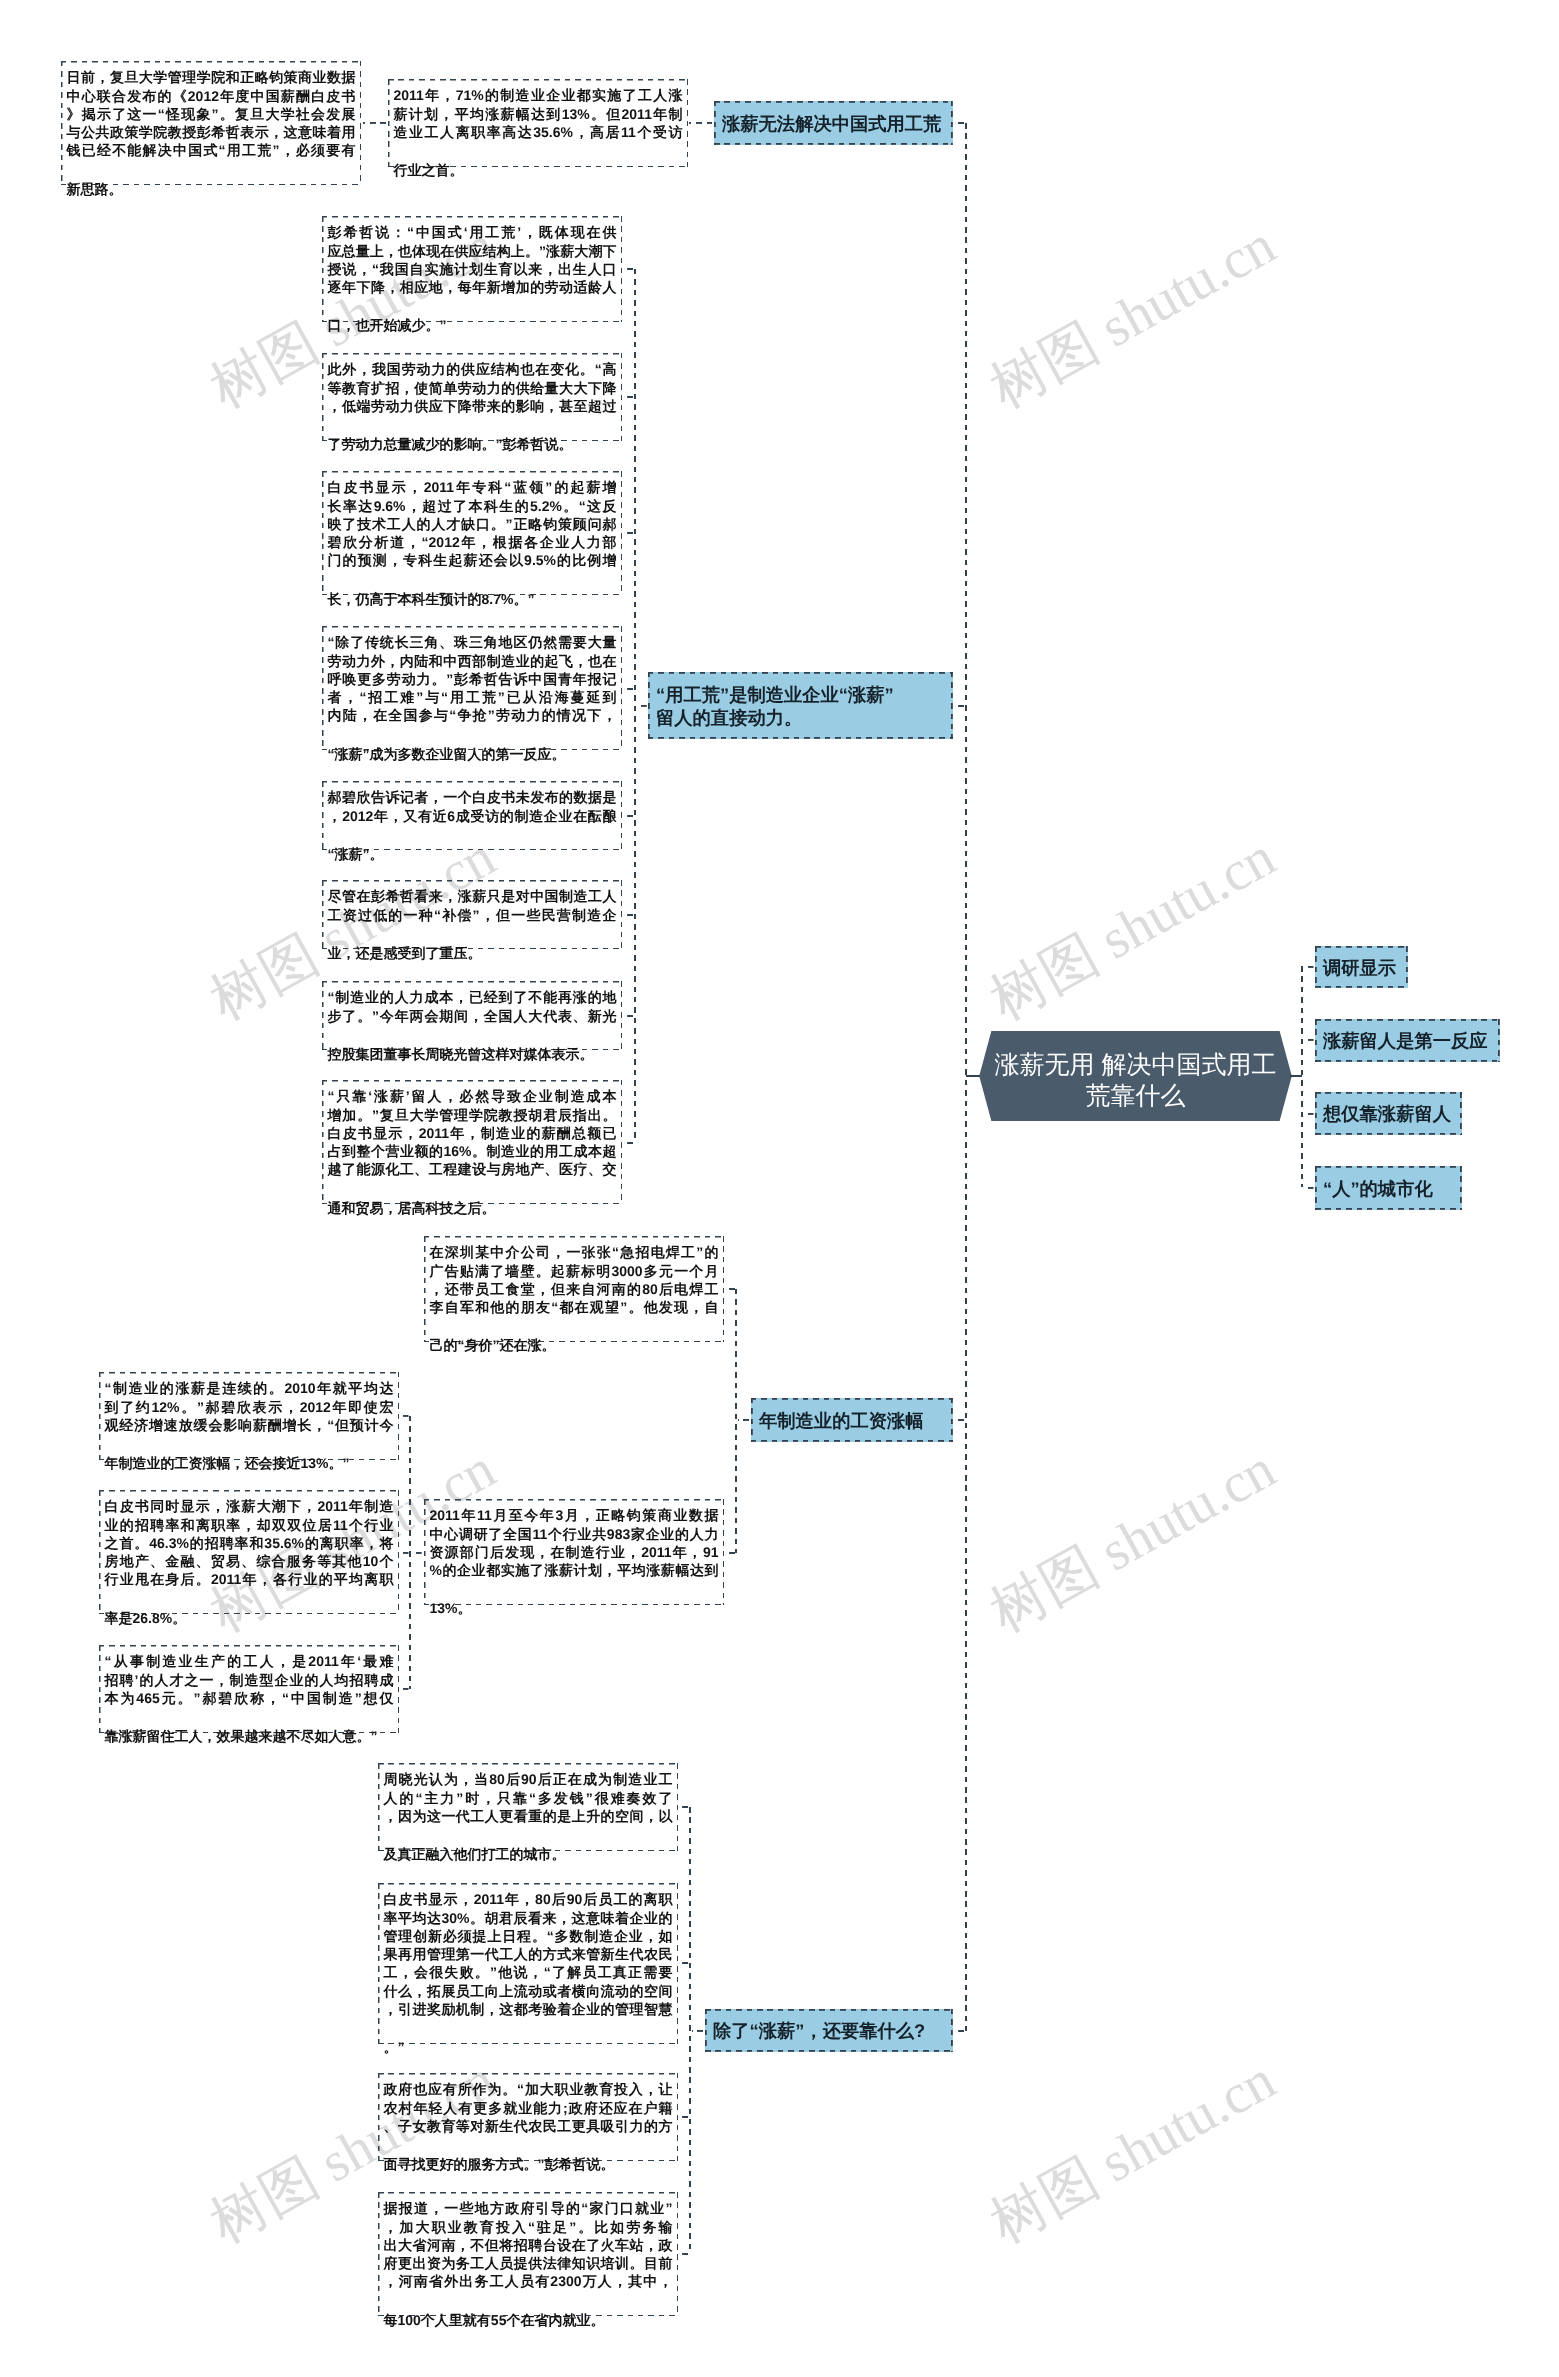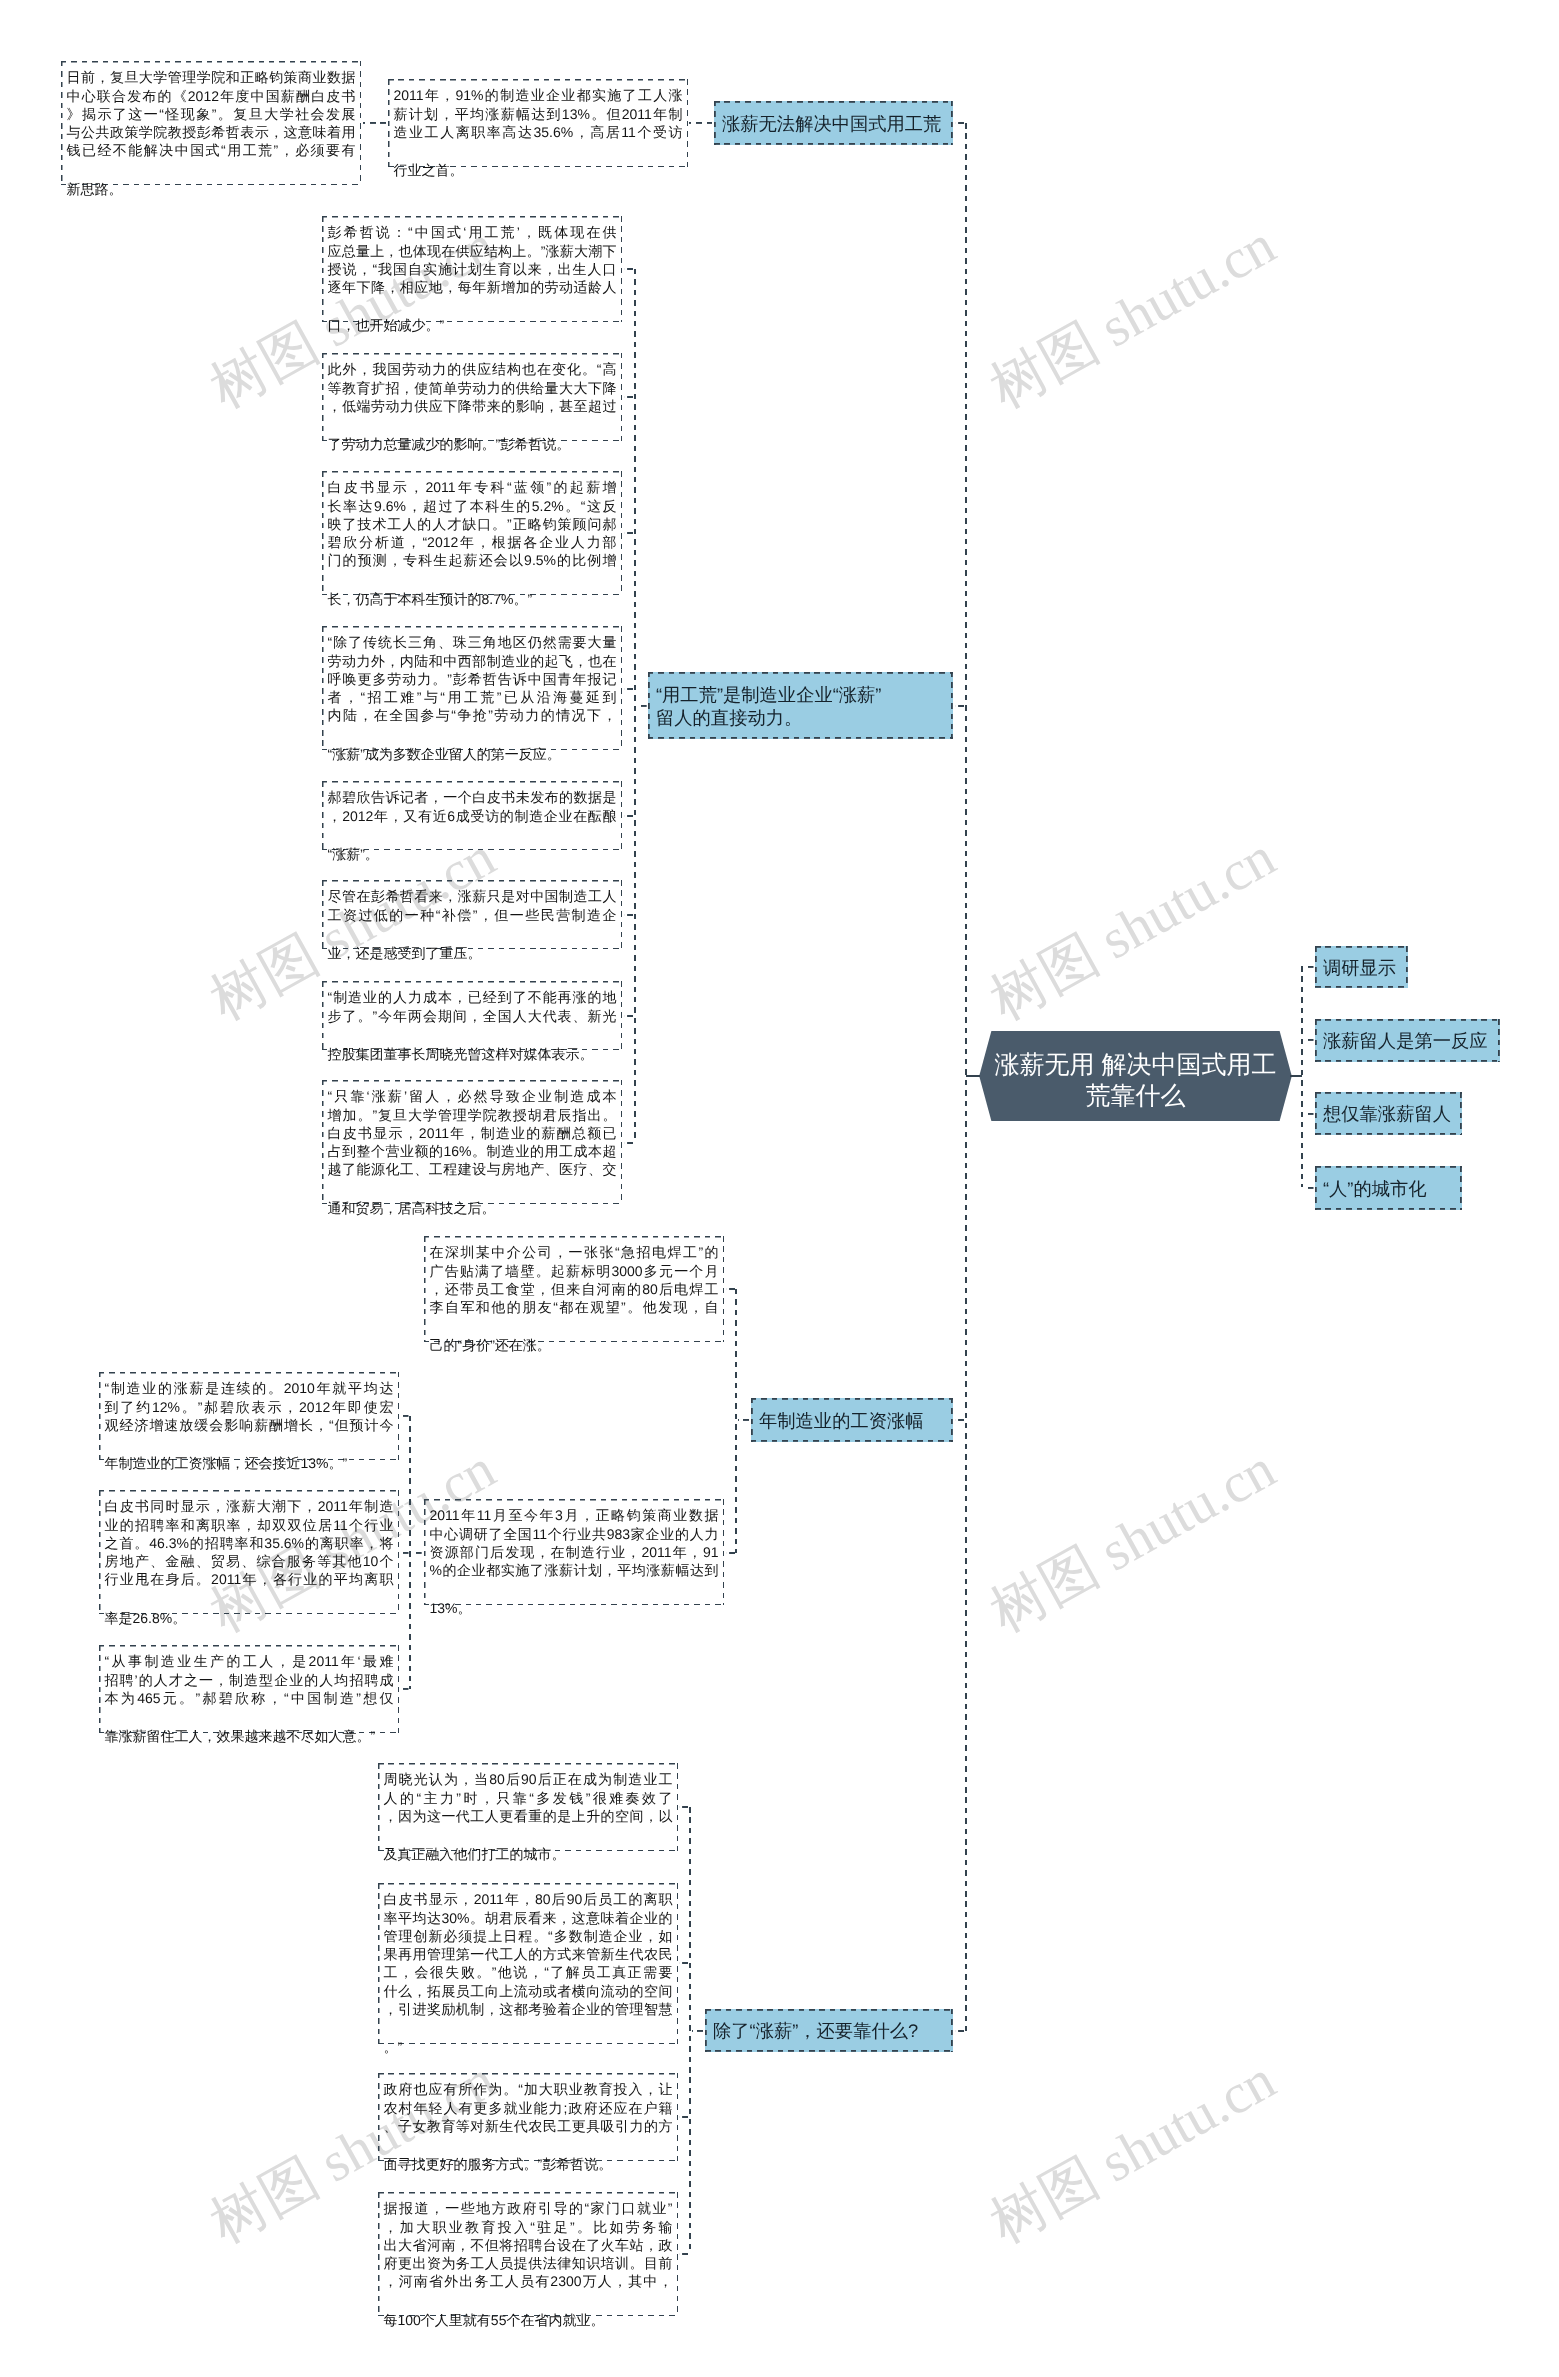--- a/index.html
+++ b/index.html
@@ -4,21 +4,21 @@
 <style>
   html,body{margin:0;padding:0;}
   body{width:1560px;height:2377px;background:#ffffff;position:relative;overflow:hidden;
        font-family:"Liberation Sans","DejaVu Sans",sans-serif;
        -webkit-font-smoothing:antialiased;text-rendering:geometricPrecision;}
   #wm-layer{position:absolute;left:0;top:0;width:1560px;height:2377px;overflow:hidden;z-index:0;}
   .wm{position:absolute;white-space:pre;font-weight:400;
       transform-origin:0 0;font-family:"Liberation Serif","DejaVu Serif",serif;}
   #graph{position:absolute;left:0;top:0;width:1560px;height:2377px;z-index:2;}
   .vline,.hline{position:absolute;background-repeat:repeat;}
-  .dbox{position:absolute;box-sizing:border-box;background-repeat:no-repeat;}
+  .dbox{position:absolute;box-sizing:border-box;background-repeat:no-repeat;font-weight:bold;}
   .leaf{font-size:14px;line-height:18.3px;color:#141414;}
   .leaf .ln{white-space:pre;text-align:justify;text-align-last:justify;height:18.3px;}
   .leaf .ln.last{text-align-last:left;margin-top:20px;}
   .blue{font-size:18.3px;line-height:23px;color:#15222b;
         display:flex;flex-direction:column;justify-content:center;}
   .blue .bl{white-space:pre;height:23px;}
   #root-node{position:absolute;}
   #root-node svg{position:absolute;left:0;top:0;}
   #root-node .rlabel{position:absolute;left:0;top:0;width:100%;height:100%;
         display:flex;flex-direction:column;align-items:center;justify-content:center;
@@ -49,21 +49,21 @@
       </div>
     </div>
     <div class="vline" style="left: 965px; top: 123px; width: 2.4px; height: 1908px; background-image: repeating-linear-gradient(rgb(51, 66, 78) 0px, rgb(51, 66, 78) 5.5px, rgba(0, 0, 0, 0) 5.5px, rgba(0, 0, 0, 0) 10.4px);"></div>
     <div class="hline" style="left: 966px; top: 1075px; width: 14px; height: 1.8px; background: rgb(51, 66, 78);"></div>
     <div class="dbox blue" style="left: 714px; top: 101px; width: 239px; height: 44px; background-color: rgb(154, 205, 227); padding: 0px 8px; background-image: repeating-linear-gradient(to right, rgb(51, 66, 78) 0px, rgb(51, 66, 78) 5.5px, rgba(0, 0, 0, 0) 5.5px, rgba(0, 0, 0, 0) 10.4px), repeating-linear-gradient(to right, rgb(51, 66, 78) 0px, rgb(51, 66, 78) 5.5px, rgba(0, 0, 0, 0) 5.5px, rgba(0, 0, 0, 0) 10.4px), repeating-linear-gradient(rgb(51, 66, 78) 0px, rgb(51, 66, 78) 5.5px, rgba(0, 0, 0, 0) 5.5px, rgba(0, 0, 0, 0) 10.4px), repeating-linear-gradient(rgb(51, 66, 78) 0px, rgb(51, 66, 78) 5.5px, rgba(0, 0, 0, 0) 5.5px, rgba(0, 0, 0, 0) 10.4px); background-size: 100% 1.8px, 100% 1.8px, 1.8px 100%, 1.8px 100%; background-position: 0px 0px, 0px 100%, 0px 0px, 100% 0px; background-repeat: no-repeat;">
       <div class="bl">涨薪无法解决中国式用工荒</div>
     </div>
     <div class="hline" style="left: 955px; top: 122px; width: 9.1px; height: 1.8px; background-image: repeating-linear-gradient(to left, rgb(51, 66, 78) 0px, rgb(51, 66, 78) 5.5px, rgba(0, 0, 0, 0) 5.5px, rgba(0, 0, 0, 0) 10.4px); background-position: right center; background-size: 100% 100%;"></div>
     <div class="hline" style="left: 689px; top: 122px; width: 23px; height: 1.8px; background-image: repeating-linear-gradient(to left, rgb(51, 66, 78) 0px, rgb(51, 66, 78) 5.5px, rgba(0, 0, 0, 0) 5.5px, rgba(0, 0, 0, 0) 10.4px); background-position: right center; background-size: 100% 100%;"></div>
     <div class="dbox leaf" style="left: 388px; top: 79px; width: 300px; height: 88px; color: rgb(20, 20, 20); padding: 7.3px 5.5px; background-image: repeating-linear-gradient(to right, rgb(50, 65, 77) 0px, rgb(50, 65, 77) 5.5px, rgba(0, 0, 0, 0) 5.5px, rgba(0, 0, 0, 0) 10.4px), repeating-linear-gradient(to right, rgb(50, 65, 77) 0px, rgb(50, 65, 77) 5.5px, rgba(0, 0, 0, 0) 5.5px, rgba(0, 0, 0, 0) 10.4px), repeating-linear-gradient(rgb(50, 65, 77) 0px, rgb(50, 65, 77) 5.5px, rgba(0, 0, 0, 0) 5.5px, rgba(0, 0, 0, 0) 10.4px), repeating-linear-gradient(rgb(50, 65, 77) 0px, rgb(50, 65, 77) 5.5px, rgba(0, 0, 0, 0) 5.5px, rgba(0, 0, 0, 0) 10.4px); background-size: 100% 1.5px, 100% 1.5px, 1.5px 100%, 1.5px 100%; background-position: 0px 0px, 0px 100%, 0px 0px, 100% 0px; background-repeat: no-repeat;">
-      <div class="ln">2011年，91%的制造业企业都实施了工人涨</div>
+      <div class="ln">2011年，71%的制造业企业都实施了工人涨</div>
       <div class="ln">薪计划，平均涨薪幅达到13%。但2011年制</div>
       <div class="ln">造业工人离职率高达35.6%，高居11个受访</div>
       <div class="ln last">行业之首。</div>
     </div>
     <div class="hline" style="left: 689px; top: 122px; height: 1.8px; background-image: repeating-linear-gradient(to left, rgb(51, 66, 78) 0px, rgb(51, 66, 78) 5.5px, rgba(0, 0, 0, 0) 5.5px, rgba(0, 0, 0, 0) 10.4px); background-position: right center; background-size: 100% 100%;"></div>
     <div class="hline" style="left: 363px; top: 122px; width: 23px; height: 1.8px; background-image: repeating-linear-gradient(to left, rgb(51, 66, 78) 0px, rgb(51, 66, 78) 5.5px, rgba(0, 0, 0, 0) 5.5px, rgba(0, 0, 0, 0) 10.4px); background-position: right center; background-size: 100% 100%;"></div>
     <div class="dbox leaf" style="left: 61px; top: 61px; width: 300px; height: 124px; color: rgb(20, 20, 20); padding: 7.3px 5.5px; background-image: repeating-linear-gradient(to right, rgb(50, 65, 77) 0px, rgb(50, 65, 77) 5.5px, rgba(0, 0, 0, 0) 5.5px, rgba(0, 0, 0, 0) 10.4px), repeating-linear-gradient(to right, rgb(50, 65, 77) 0px, rgb(50, 65, 77) 5.5px, rgba(0, 0, 0, 0) 5.5px, rgba(0, 0, 0, 0) 10.4px), repeating-linear-gradient(rgb(50, 65, 77) 0px, rgb(50, 65, 77) 5.5px, rgba(0, 0, 0, 0) 5.5px, rgba(0, 0, 0, 0) 10.4px), repeating-linear-gradient(rgb(50, 65, 77) 0px, rgb(50, 65, 77) 5.5px, rgba(0, 0, 0, 0) 5.5px, rgba(0, 0, 0, 0) 10.4px); background-size: 100% 1.5px, 100% 1.5px, 1.5px 100%, 1.5px 100%; background-position: 0px 0px, 0px 100%, 0px 0px, 100% 0px; background-repeat: no-repeat;">
       <div class="ln">日前，复旦大学管理学院和正略钧策商业数据</div>
       <div class="ln">中心联合发布的《2012年度中国薪酬白皮书</div>
       <div class="ln">》揭示了这一“怪现象”。复旦大学社会发展</div>

